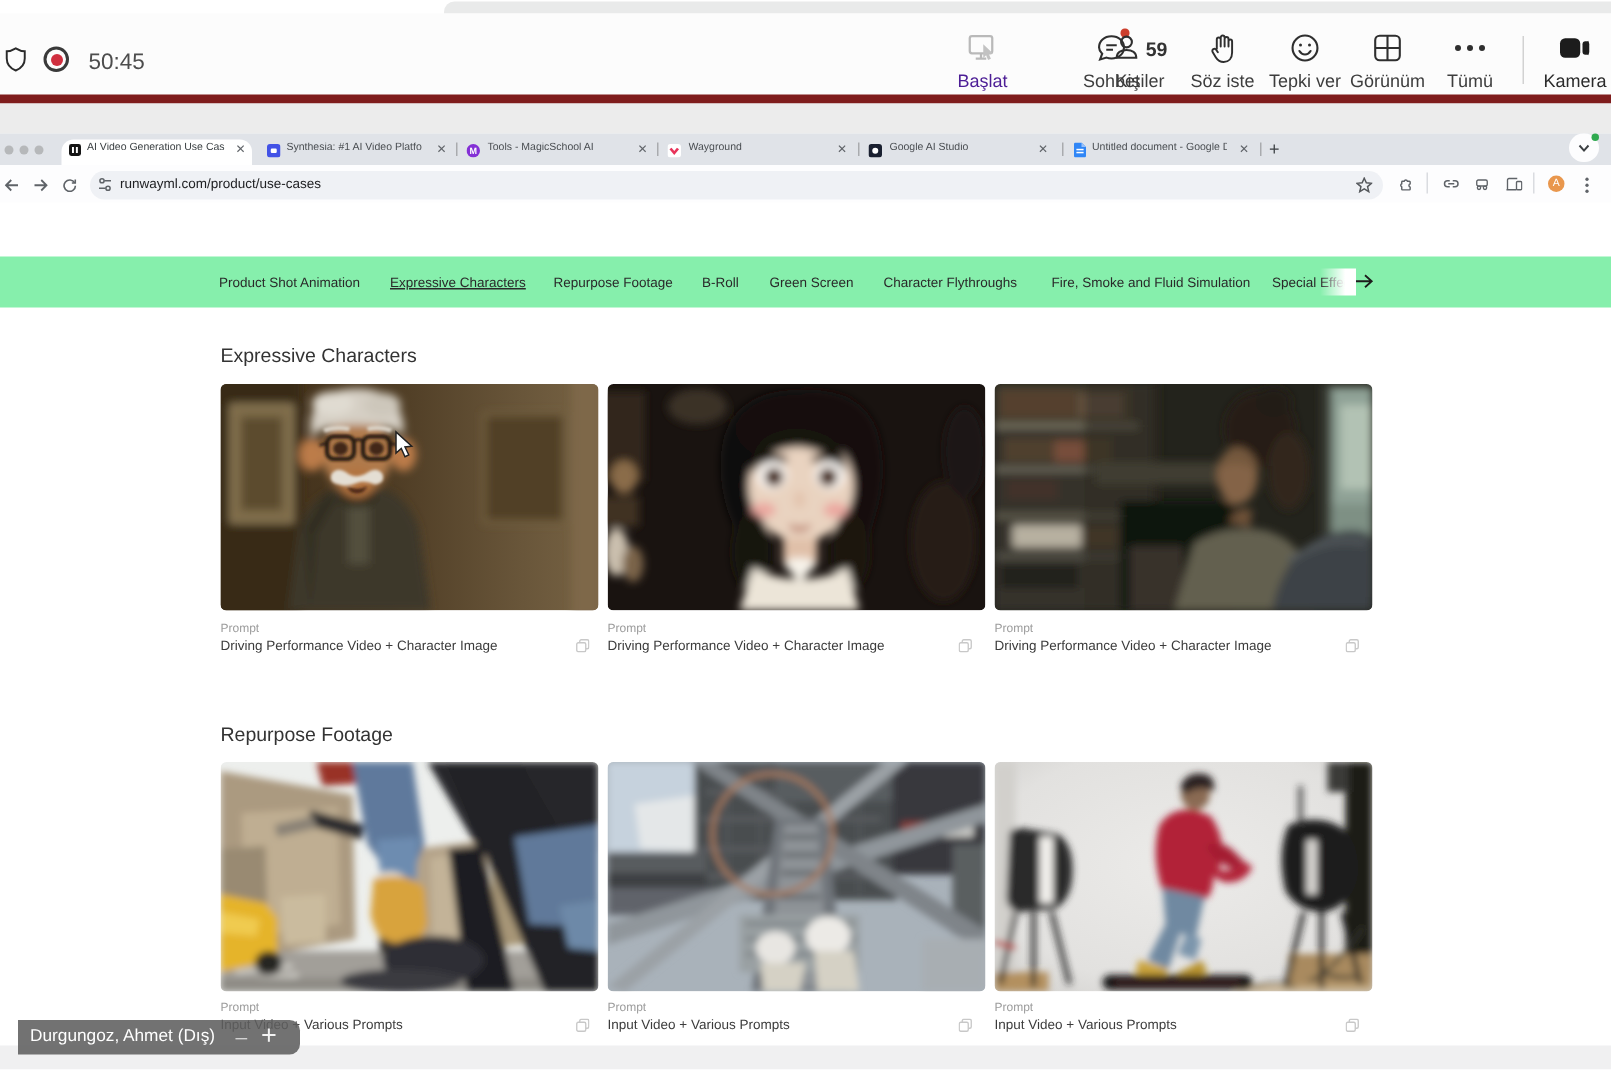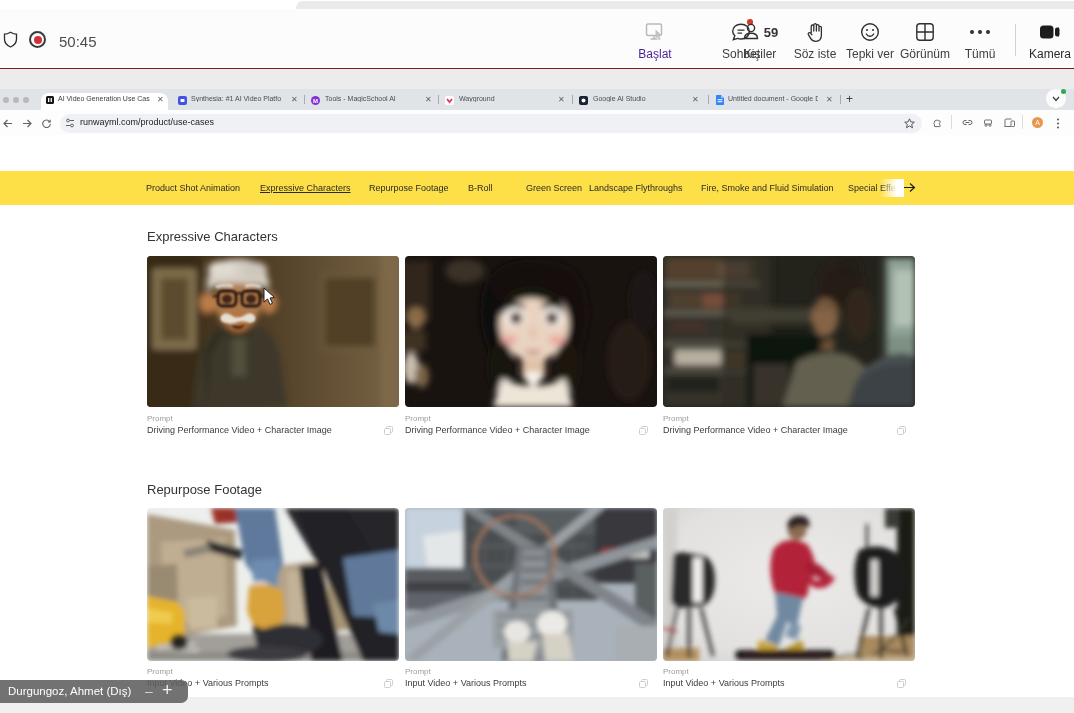--- a/index.html
+++ b/index.html
@@ -1,46 +1,46 @@
 <!DOCTYPE html>
 <html><head><meta charset="utf-8"><style>
 *{margin:0;padding:0;box-sizing:border-box;}
 html,body{width:1074px;height:713px;overflow:hidden;background:#fff;font-family:"Liberation Sans",sans-serif;}
 .abs{position:absolute;}
 #stage{position:relative;width:1074px;height:713px;}
 
 #topstrip{left:296px;top:1px;width:778px;height:8px;background:#e9eaea;border-radius:7px 0 0 0;}
 
-#teamsbar{left:0;top:9px;width:1074px;height:60px;background:#fcfcfc;border-bottom:1px solid #7f1d1d;}
+#teamsbar{left:0;top:9px;width:1074px;height:60px;background:#fcfcfc;border-bottom:6px solid #7f1d1d;}
 .tbtn{position:absolute;top:12px;text-align:center;color:#3d3d3d;font-size:12px;}
 .tbtn .ic{height:22px;margin-bottom:4px;display:flex;align-items:center;justify-content:center;}
 
 #grayband{left:0;top:69px;width:1074px;height:20px;background:#ececec;}
 
 #tabstrip{left:0;top:89px;width:1074px;height:21px;background:#e0e3e8;}
 .dot{position:absolute;top:8px;width:6px;height:6px;border-radius:50%;background:#b6b8ba;}
 .tab-title{position:absolute;top:6px;font-size:7px;color:#4a4e52;white-space:nowrap;overflow:hidden;}
 .tclose{position:absolute;top:6px;font-size:8px;color:#5f6368;}
 .tsep{position:absolute;top:6px;width:1px;height:9px;background:#a9abae;}
 
 #btoolbar{left:0;top:110px;width:1074px;height:25px;background:#fdfdfe;}
 
 #rheader{left:0;top:135px;width:1074px;height:36px;background:#0b0b0b;overflow:hidden;}
 .hnav{position:absolute;top:17px;font-size:6.2px;font-weight:bold;color:#fff;letter-spacing:.3px;}
 
-#subnav{left:0;top:171px;width:1074px;height:34px;background:#fde047;}
+#subnav{left:0;top:171px;width:1074px;height:34px;background:#86efac;}
 .sn{position:absolute;top:12px;font-size:9px;color:#2a2a2a;white-space:nowrap;}
 
 .h2{position:absolute;left:147px;font-size:13px;color:#333;}
 .card-img{position:absolute;width:252px;border-radius:4px;overflow:hidden;}
 .plabel{position:absolute;font-size:8px;color:#9c9c9c;}
 .pcap{position:absolute;font-size:9px;color:#3c3c3c;}
 .copyic{position:absolute;width:9px;height:9px;}
 
-#nametag{z-index:5;left:0;top:680px;width:188px;height:23px;background:rgba(95,95,95,.88);border-radius:0 7px 7px 0;color:#fff;}
+#nametag{z-index:5;left:12px;top:680px;width:188px;height:23px;background:rgba(95,95,95,.88);border-radius:0 7px 7px 0;color:#fff;}
 #bottomstrip{left:0;top:697px;width:1074px;height:16px;background:#f0f0f1;}
 </style></head>
 <body>
 <div id="stage">
 <div class="abs" id="topstrip"></div>
 <div class="abs" id="teamsbar">
   <svg class="abs" style="left:3px;top:22px;" width="15" height="17" viewBox="0 0 15 17">
         <path d="M1.5 3.2 C3.5 3.2 5.5 2.4 7.5 1.2 C9.5 2.4 11.5 3.2 13.5 3.2 L13.5 8 C13.5 12 10.5 14.8 7.5 16 C4.5 14.8 1.5 12 1.5 8 Z" fill="none" stroke="#2b2b2b" stroke-width="1.3"></path>
       </svg>
   <div class="abs" style="left:29px;top:22px;width:17px;height:17px;border:2.2px solid #3a3a3a;border-radius:50%;"></div>
@@ -219,22 +219,22 @@
         <circle cx="2" cy="1.5" r="1.1" fill="#5f6368"></circle>
         <circle cx="2" cy="5.5" r="1.1" fill="#5f6368"></circle>
         <circle cx="2" cy="9.5" r="1.1" fill="#5f6368"></circle>
       </svg>
 </div>
 <div class="abs" id="subnav">
   <div class="sn" style="left:146px;">Product Shot Animation</div>
   <div class="sn" style="left:260px;text-decoration:underline;">Expressive Characters</div>
   <div class="sn" style="left:369px;">Repurpose Footage</div>
   <div class="sn" style="left:468px;">B-Roll</div>
-  <div class="sn" style="left:526px;">Green Screen</div>
-  <div class="sn" style="left:589px;">Landscape Flythroughs</div>
+  <div class="sn" style="left:513px;">Green Screen</div>
+  <div class="sn" style="left:589px;">Character Flythroughs</div>
   <div class="sn" style="left:701px;">Fire, Smoke and Fluid Simulation</div>
   <div class="sn" style="left:848px;width:55px;overflow:hidden;">Special Effects</div>
   <div class="abs" style="left:880px;top:8px;width:24px;height:18px;background:linear-gradient(to right,rgba(255,255,255,0),#fff 70%);"></div>
       <svg class="abs" style="left:903px;top:11px;" width="13" height="11" viewBox="0 0 13 11">
         <path d="M1 5.5 H11 M7 1.5 L11.5 5.5 L7 9.5" fill="none" stroke="#1c1c1c" stroke-width="1.2"></path>
       </svg>
 </div>
 <div class="abs h2" style="top:229px;">Expressive Characters</div>
 <div class="abs h2" style="top:482px;">Repurpose Footage</div>
 

